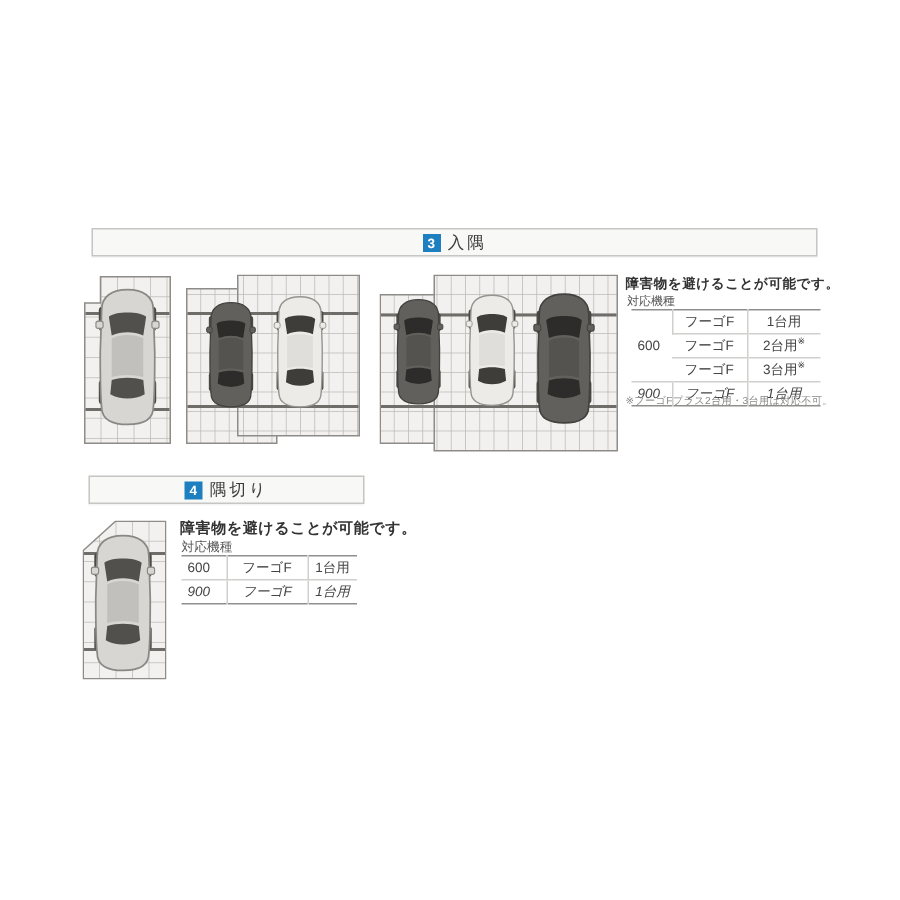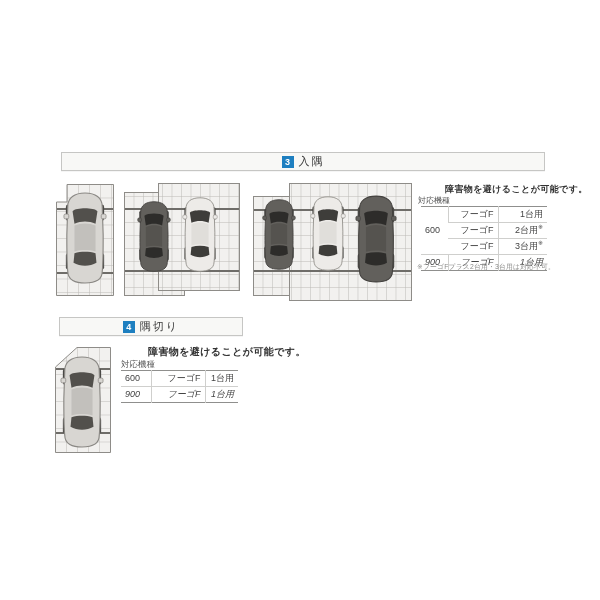--- a/index.html
+++ b/index.html
@@ -19,21 +19,21 @@
   .bar-irizumi{left:61px;top:152px;width:482px;}
   .bar-sumikiri{left:59px;top:317px;width:182px;}
   .num-badge{
     width:12px;height:12px;background:#1e7fc0;color:#fff;
     font-size:9px;font-weight:bold;line-height:12px;text-align:center;
     flex:0 0 auto;
   }
   .bar-title{font-size:11px;font-weight:normal;color:#3c3c3c;letter-spacing:2px;}
 
   
-  .desc-text{position:absolute;font-size:9px;font-weight:bold;color:#333;white-space:nowrap;letter-spacing:0.4px;margin-left:28px;}
+  .desc-text{position:absolute;font-size:9px;font-weight:bold;color:#333;white-space:nowrap;letter-spacing:0.4px;}
   .desc-top{left:417px;top:183px;}
   .desc-bottom{left:120px;top:345px;font-size:10px;}
   .spec-label{position:absolute;font-size:8px;color:#555;white-space:nowrap;}
   .spec-label-top{left:418px;top:195px;}
   .spec-label-bottom{left:121px;top:359px;font-size:8.5px;}
 
   table.spec-table{
     position:absolute;border-collapse:collapse;table-layout:fixed;
     border-top:1px solid #8f8f8d;border-bottom:1px solid #8f8f8d;
     font-size:9px;color:#444;
@@ -43,21 +43,21 @@
   table.spec-table td{
     height:13px;line-height:1;padding:1px 4px;
     border-bottom:1px solid #cfcfcd;vertical-align:middle;
     white-space:nowrap;overflow:hidden;
   }
   .spec-table-bottom td{height:14px;}
   table.spec-table tr:last-child td{border-bottom:none;font-style:italic;}
   table.spec-table td + td{border-left:1px solid #cfcfcd;}
   table.spec-table td.merge-size{border-left:none;}
   td.c-size{}
-  td.c-model,td.c-cap{text-align:right;}
+  td.c-model,td.c-cap{text-align:center;}
   .spec-table sup{font-size:6px;vertical-align:super;line-height:0;}
 
   .footnote{position:absolute;left:417px;top:262px;font-size:6.8px;color:#8a8a88;white-space:nowrap;letter-spacing:0.2px;}
 
   
   .diagram{position:absolute;}
   .dia-a{left:56px;top:184px;}
   .dia-b{left:124px;top:183px;}
   .dia-c{left:253px;top:183px;}
   .dia-d{left:55px;top:347px;}

